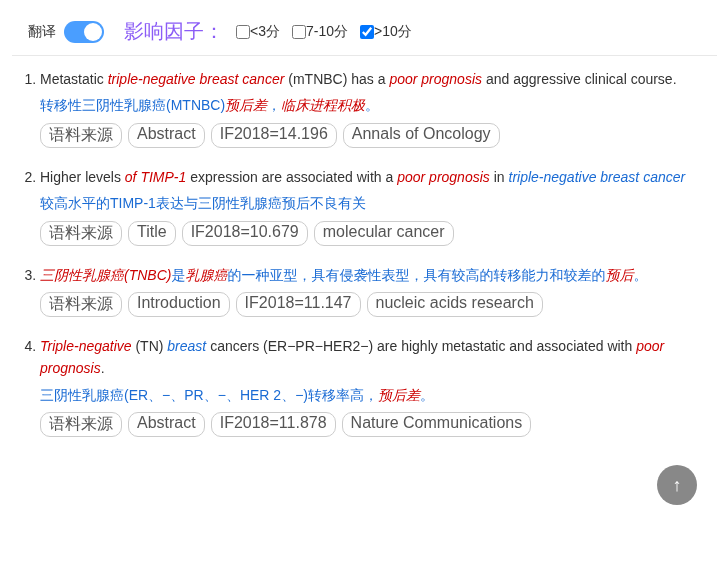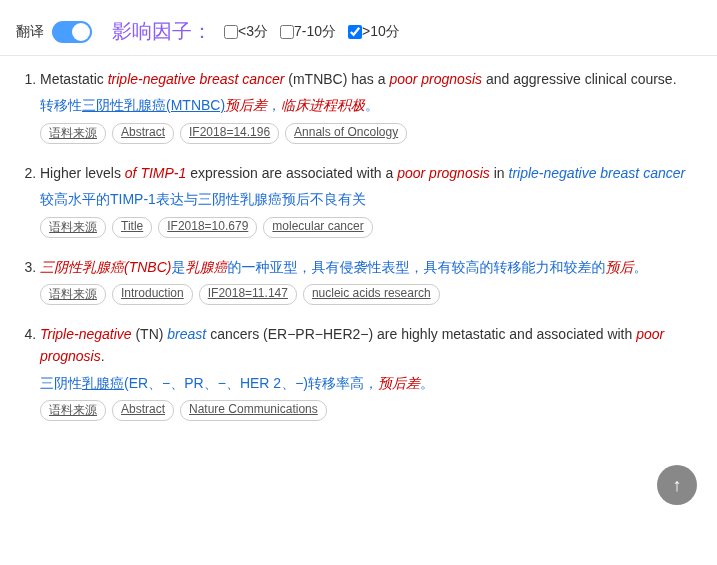--- a/index.html
+++ b/index.html
@@ -13,20 +13,21 @@
       padding: 10px 0;
     }
 
     
     .top-bar {
       display: flex;
       align-items: center;
       padding: 8px 16px 10px 16px;
       border-bottom: 1px solid #e8e8e8;
       gap: 20px;
+      margin-left: 12px;
     }
     .translate-group {
       display: flex;
       align-items: center;
       gap: 8px;
     }
     .translate-label {
       font-size: 14px;
       color: #333;
     }
@@ -93,38 +94,36 @@
 
     .italic-red {
       font-style: italic;
       color: #cc0000;
     }
     .italic-blue {
       font-style: italic;
       color: #1a6bd4;
     }
     .underline-blue {
-      text-decoration: underline;
       color: #1a6bd4;
     }
 
     .tags {
       display: flex;
       flex-wrap: wrap;
       gap: 6px;
       margin-top: 4px;
     }
     .tag {
       border: 1px solid #ccc;
       border-radius: 10px;
       padding: 1px 8px;
-      font-size: 12px;
+      font-size: 16px;
       color: #555;
       background: #fff;
-      text-decoration: underline;
     }
 
     
     .scroll-top {
       position: fixed;
       right: 20px;
       bottom: 60px;
       width: 40px;
       height: 40px;
       background: #888;
@@ -217,20 +216,21 @@
     <li>
       <div class="en-text">
         <span class="italic-red">Triple-negative</span> (TN) <span class="italic-blue">breast</span> cancers (ER−PR−HER2−) are highly metastatic and associated with <span class="italic-red">poor prognosis</span>.
       </div>
       <div class="zh-text">
         三阴性<span class="underline-blue">乳腺癌</span>(ER、−、PR、−、HER 2、−)转移率高，<span class="italic-red">预后差</span>。
       </div>
       <div class="tags">
         <span class="tag">语料来源</span>
         <span class="tag">Abstract</span>
+        <span class="tag">IF2018=11.878</span>
         <span class="tag">Nature Communications</span>
       </div>
     </li>
 
   </ol>
 </div>
 
 <div class="scroll-top">
   <span>↑</span>
 </div>

